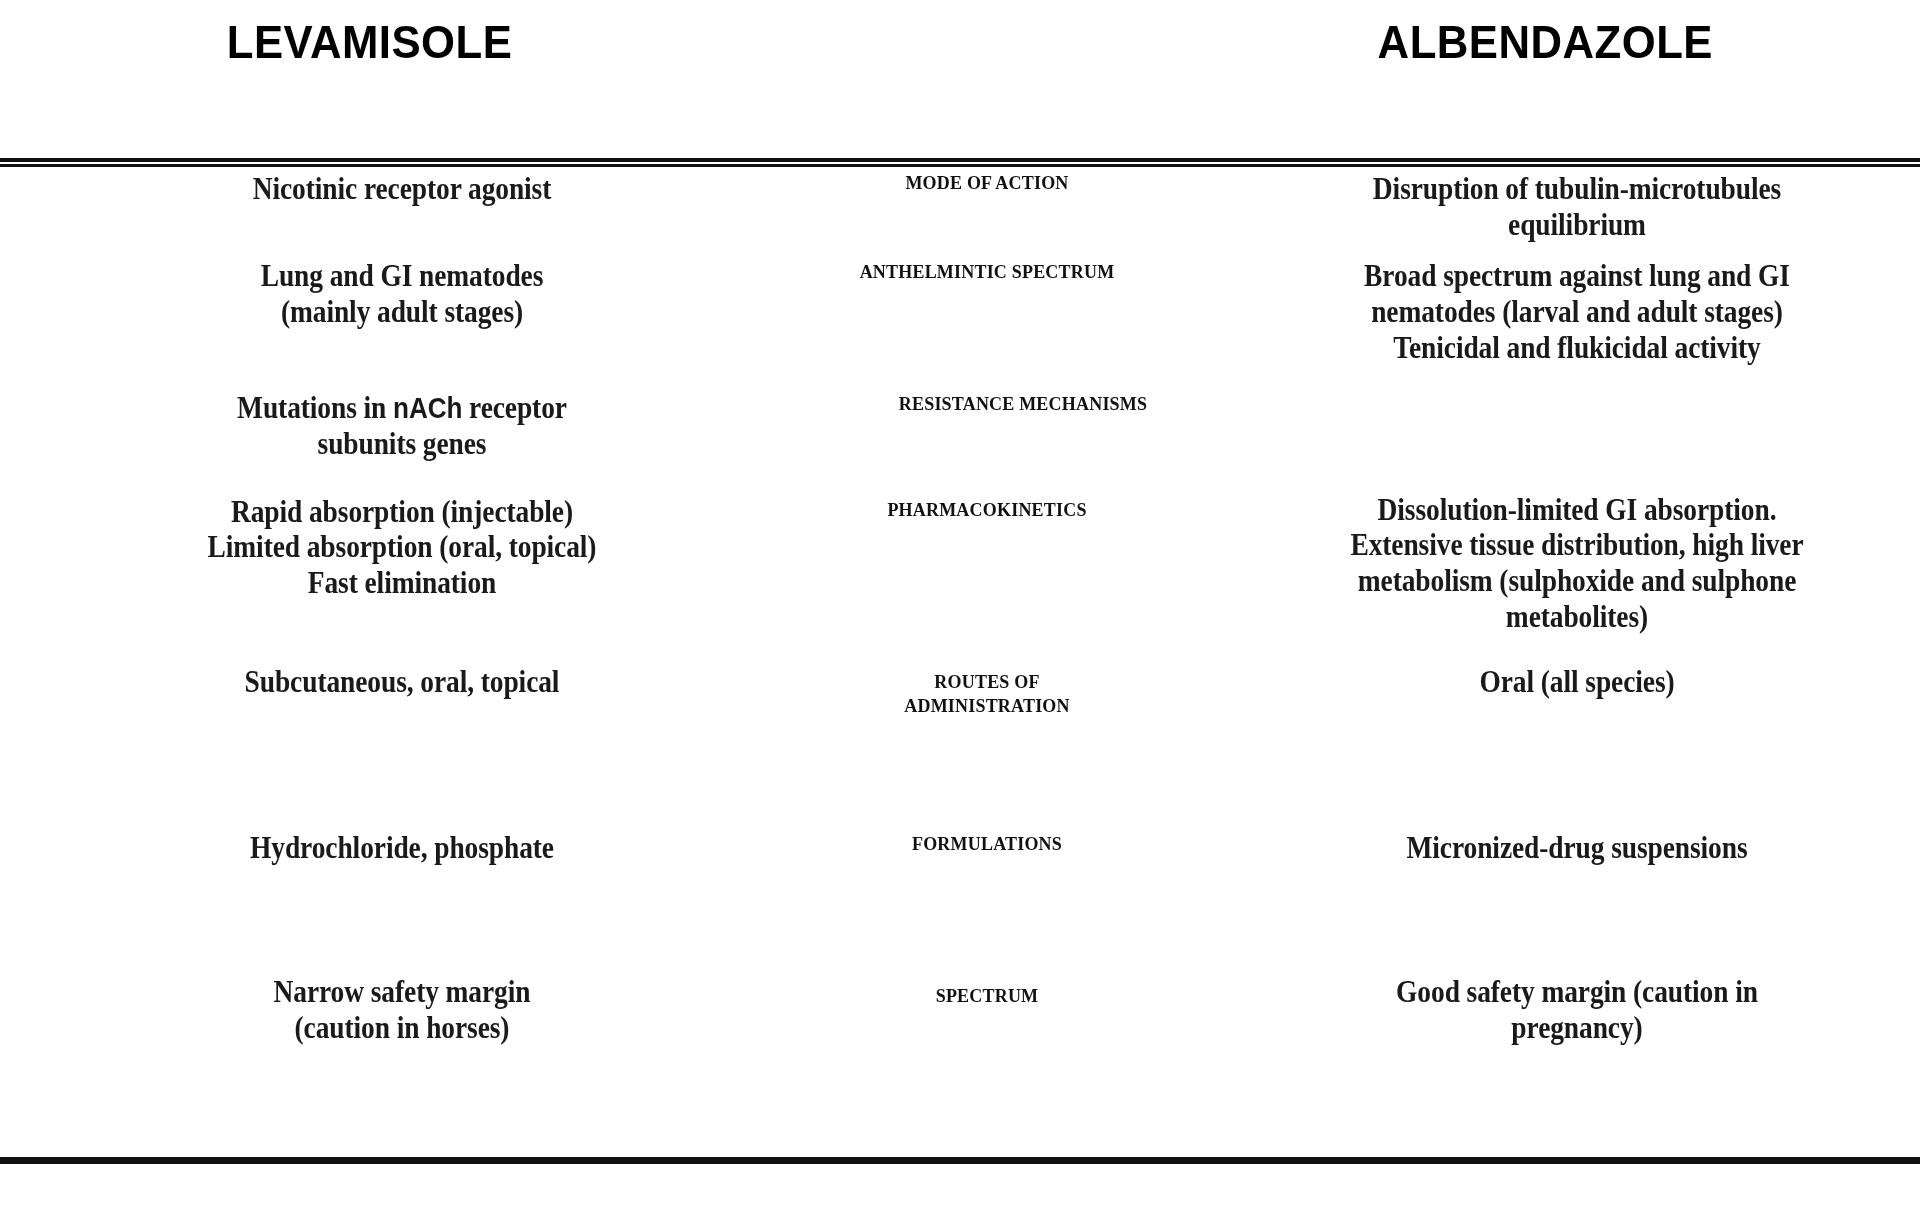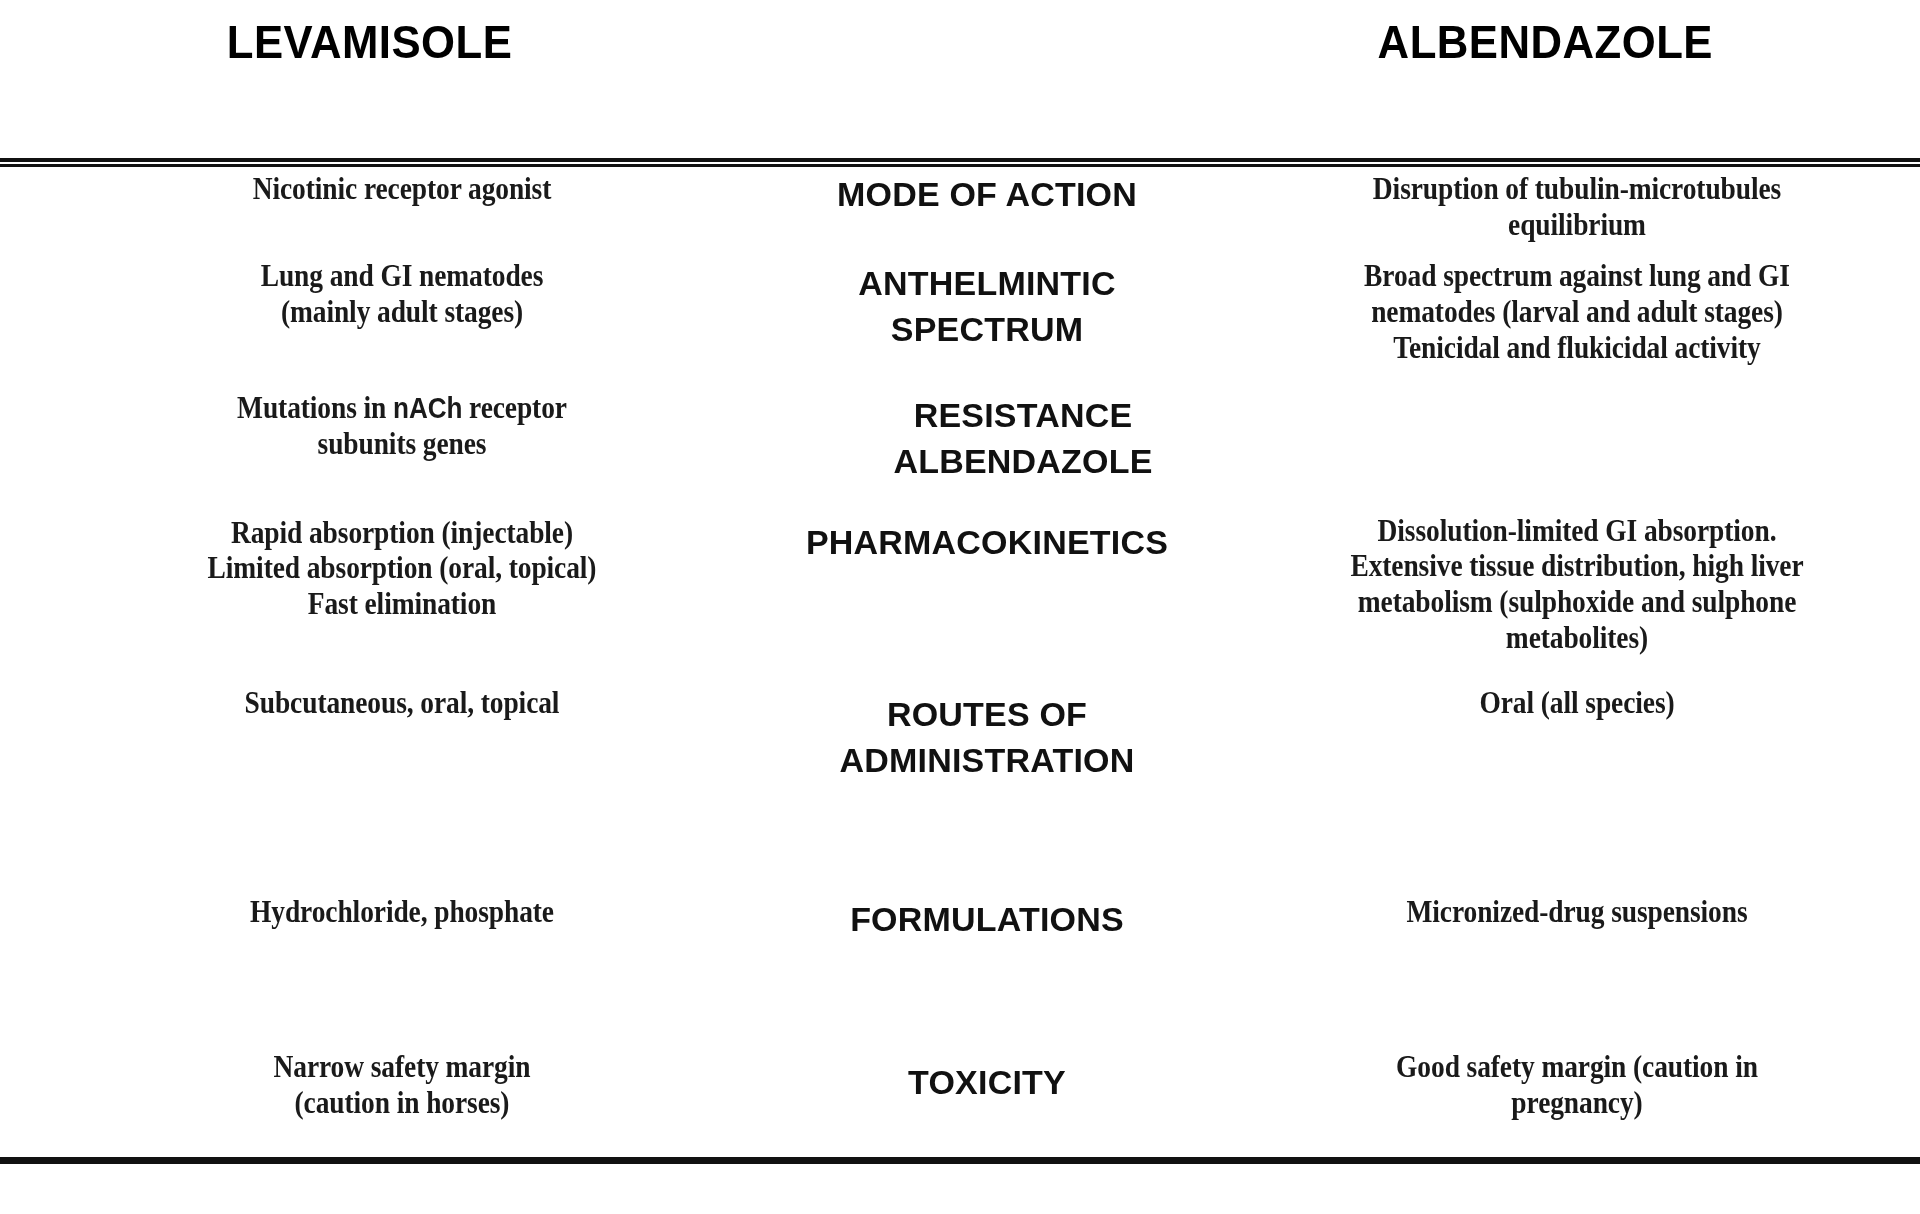--- a/index.html
+++ b/index.html
@@ -112,23 +112,23 @@
     white-space: pre-line;
   }
   .value .emph {
     font-family: "Liberation Sans", sans-serif;
     font-weight: bold;
     font-size: 29px;
   }
 
   
   .label {
-    font-family: Liberation Sans, sans-serif;
-    font-weight: bold;
-    font-size: 34px;
+    font-family: Liberation Serif, serif;
+    font-weight: bold;
+    font-size: 18px;
     line-height: 1.33;
     letter-spacing: 0.2px;
     color: #111111;
     white-space: pre-line;
   }
 
   
   .row-mode-of-action        { margin-top: 0px;  }
   .row-anthelmintic-spectrum { margin-top: 16px; }
   .row-resistance-mechanisms { margin-top: 25px; gap: 36px; }
@@ -193,21 +193,21 @@
 Tenicidal and flukicidal activity</div>
       </div>
     </div>
 
     <div class="row row-resistance-mechanisms">
       <div class="cell left">
         <div class="value"><span>Mutations in </span><span class="emph">nACh</span><span> receptor
 subunits genes</span></div>
       </div>
       <div class="cell middle">
-        <div class="label">RESISTANCE  ALBENDAZOLE</div>
+        <div class="label">RESISTANCE  MECHANISMS</div>
       </div>
     </div>
 
     <div class="row row-pharmacokinetics">
       <div class="cell left">
         <div class="value">Rapid absorption (injectable)
 Limited absorption (oral, topical)
 Fast elimination</div>
       </div>
       <div class="cell middle">
@@ -245,21 +245,21 @@
         <div class="value">Micronized-drug suspensions</div>
       </div>
     </div>
 
     <div class="row row-toxicity">
       <div class="cell left">
         <div class="value">Narrow safety margin
 (caution in horses)</div>
       </div>
       <div class="cell middle">
-        <div class="label">TOXICITY</div>
+        <div class="label">SPECTRUM</div>
       </div>
       <div class="cell right">
         <div class="value">Good safety margin (caution in
 pregnancy)</div>
       </div>
     </div>
 
   </div>
 
   <div class="rule-bottom"></div>

